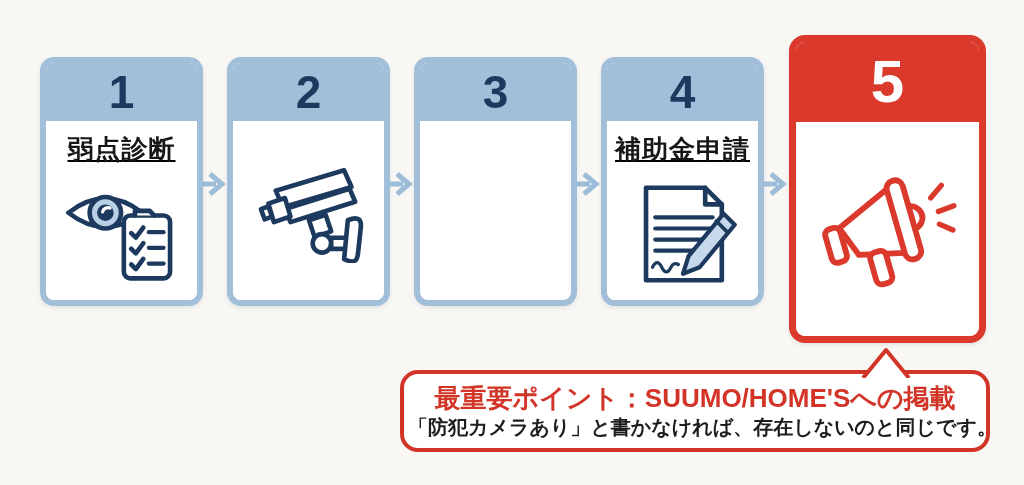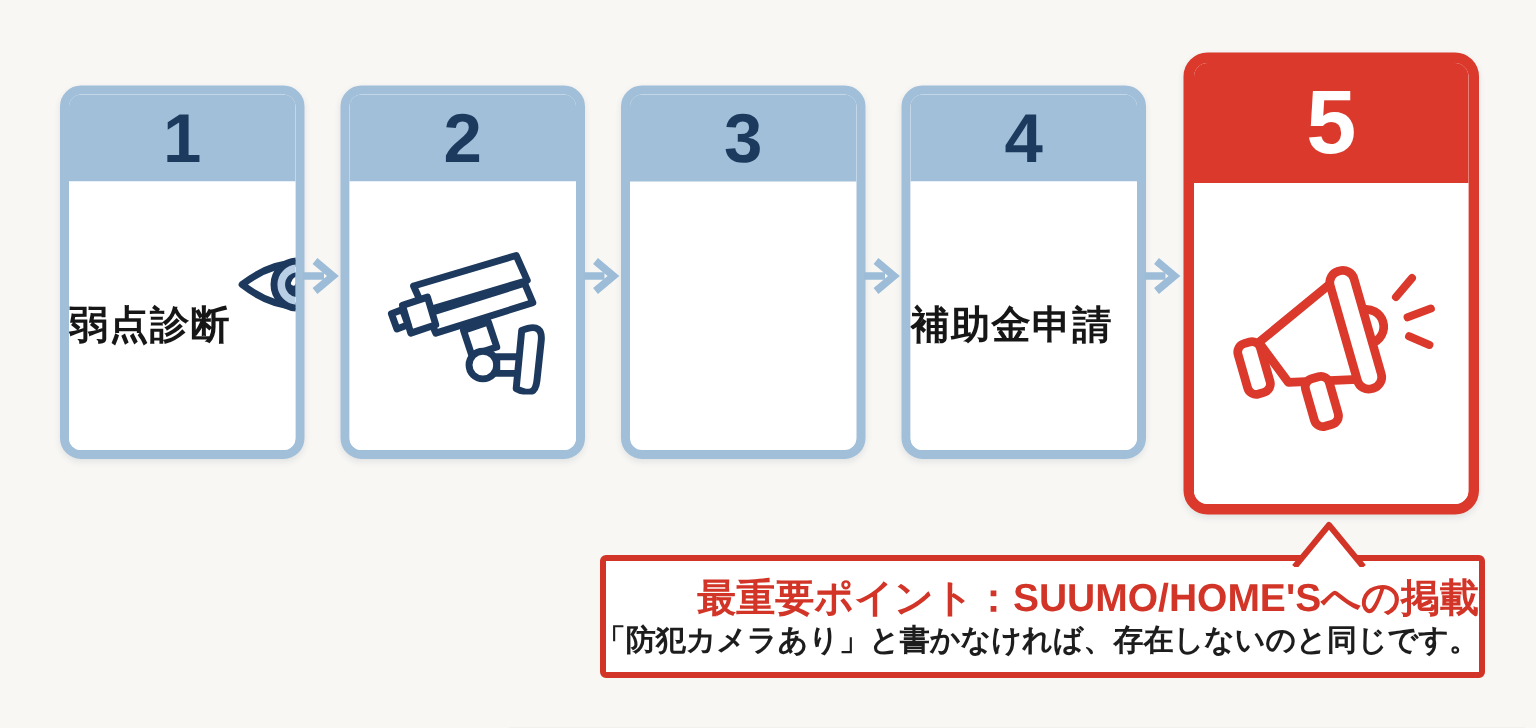--- a/index.html
+++ b/index.html
@@ -31,21 +31,21 @@
   }
   .card.blue .card-header{background:#a1bfd9;height:58px;}
   .card.red  .card-header{background:#da392b;height:80px;}
   .card-num{
     font-weight:bold;line-height:1;
   }
   .card.blue .card-num{color:#1c3a5e;font-size:46px;}
   .card.red  .card-num{color:#ffffff;font-size:60px;}
   .card-body{
     flex:1 1 auto;background:#fff;
-    display:flex;align-items:center;
+    display:flex;flex-direction:column;align-items:center;text-decoration:underline;
   }
   .card-label{
     font-weight:bold;color:#161616;
     margin-top:11px;letter-spacing:1px;white-space:nowrap;
   }
   .card.blue .card-label{font-size:26px;}
   .card.red  .card-label{font-size:30px;letter-spacing:2px;}
   .card-icon{flex:1;display:flex;align-items:center;justify-content:center;}
   
   #card-1{left:40px;top:57px;width:163px;height:249px;}
@@ -56,22 +56,22 @@
   
   .flow-arrow{position:absolute;top:170px;width:28px;height:28px;}
   #arrow-1{left:201px;}
   #arrow-2{left:388px;}
   #arrow-3{left:575px;}
   #arrow-4{left:762px;}
   
   .callout{
     position:absolute;left:400px;top:370px;width:590px;height:82px;
     box-sizing:border-box;
-    background:#fff;border:4px solid #d23527;border-radius:4px;
-    display:flex;flex-direction:column;align-items:flex-end;justify-content:center;
+    background:#fff;border:4px solid #d23527;border-radius:18px;
+    display:flex;flex-direction:column;align-items:center;justify-content:center;
     z-index:1;
   }
   .callout-title{
     color:#d23527;font-weight:bold;font-size:26px;line-height:32px;white-space:nowrap;
   }
   .callout-body{
     color:#1d1d1d;font-weight:bold;font-size:20px;line-height:27px;white-space:nowrap;margin-left:15px;
   }
   .callout-notch{position:absolute;left:861px;top:346px;z-index:2;}
 </style>

